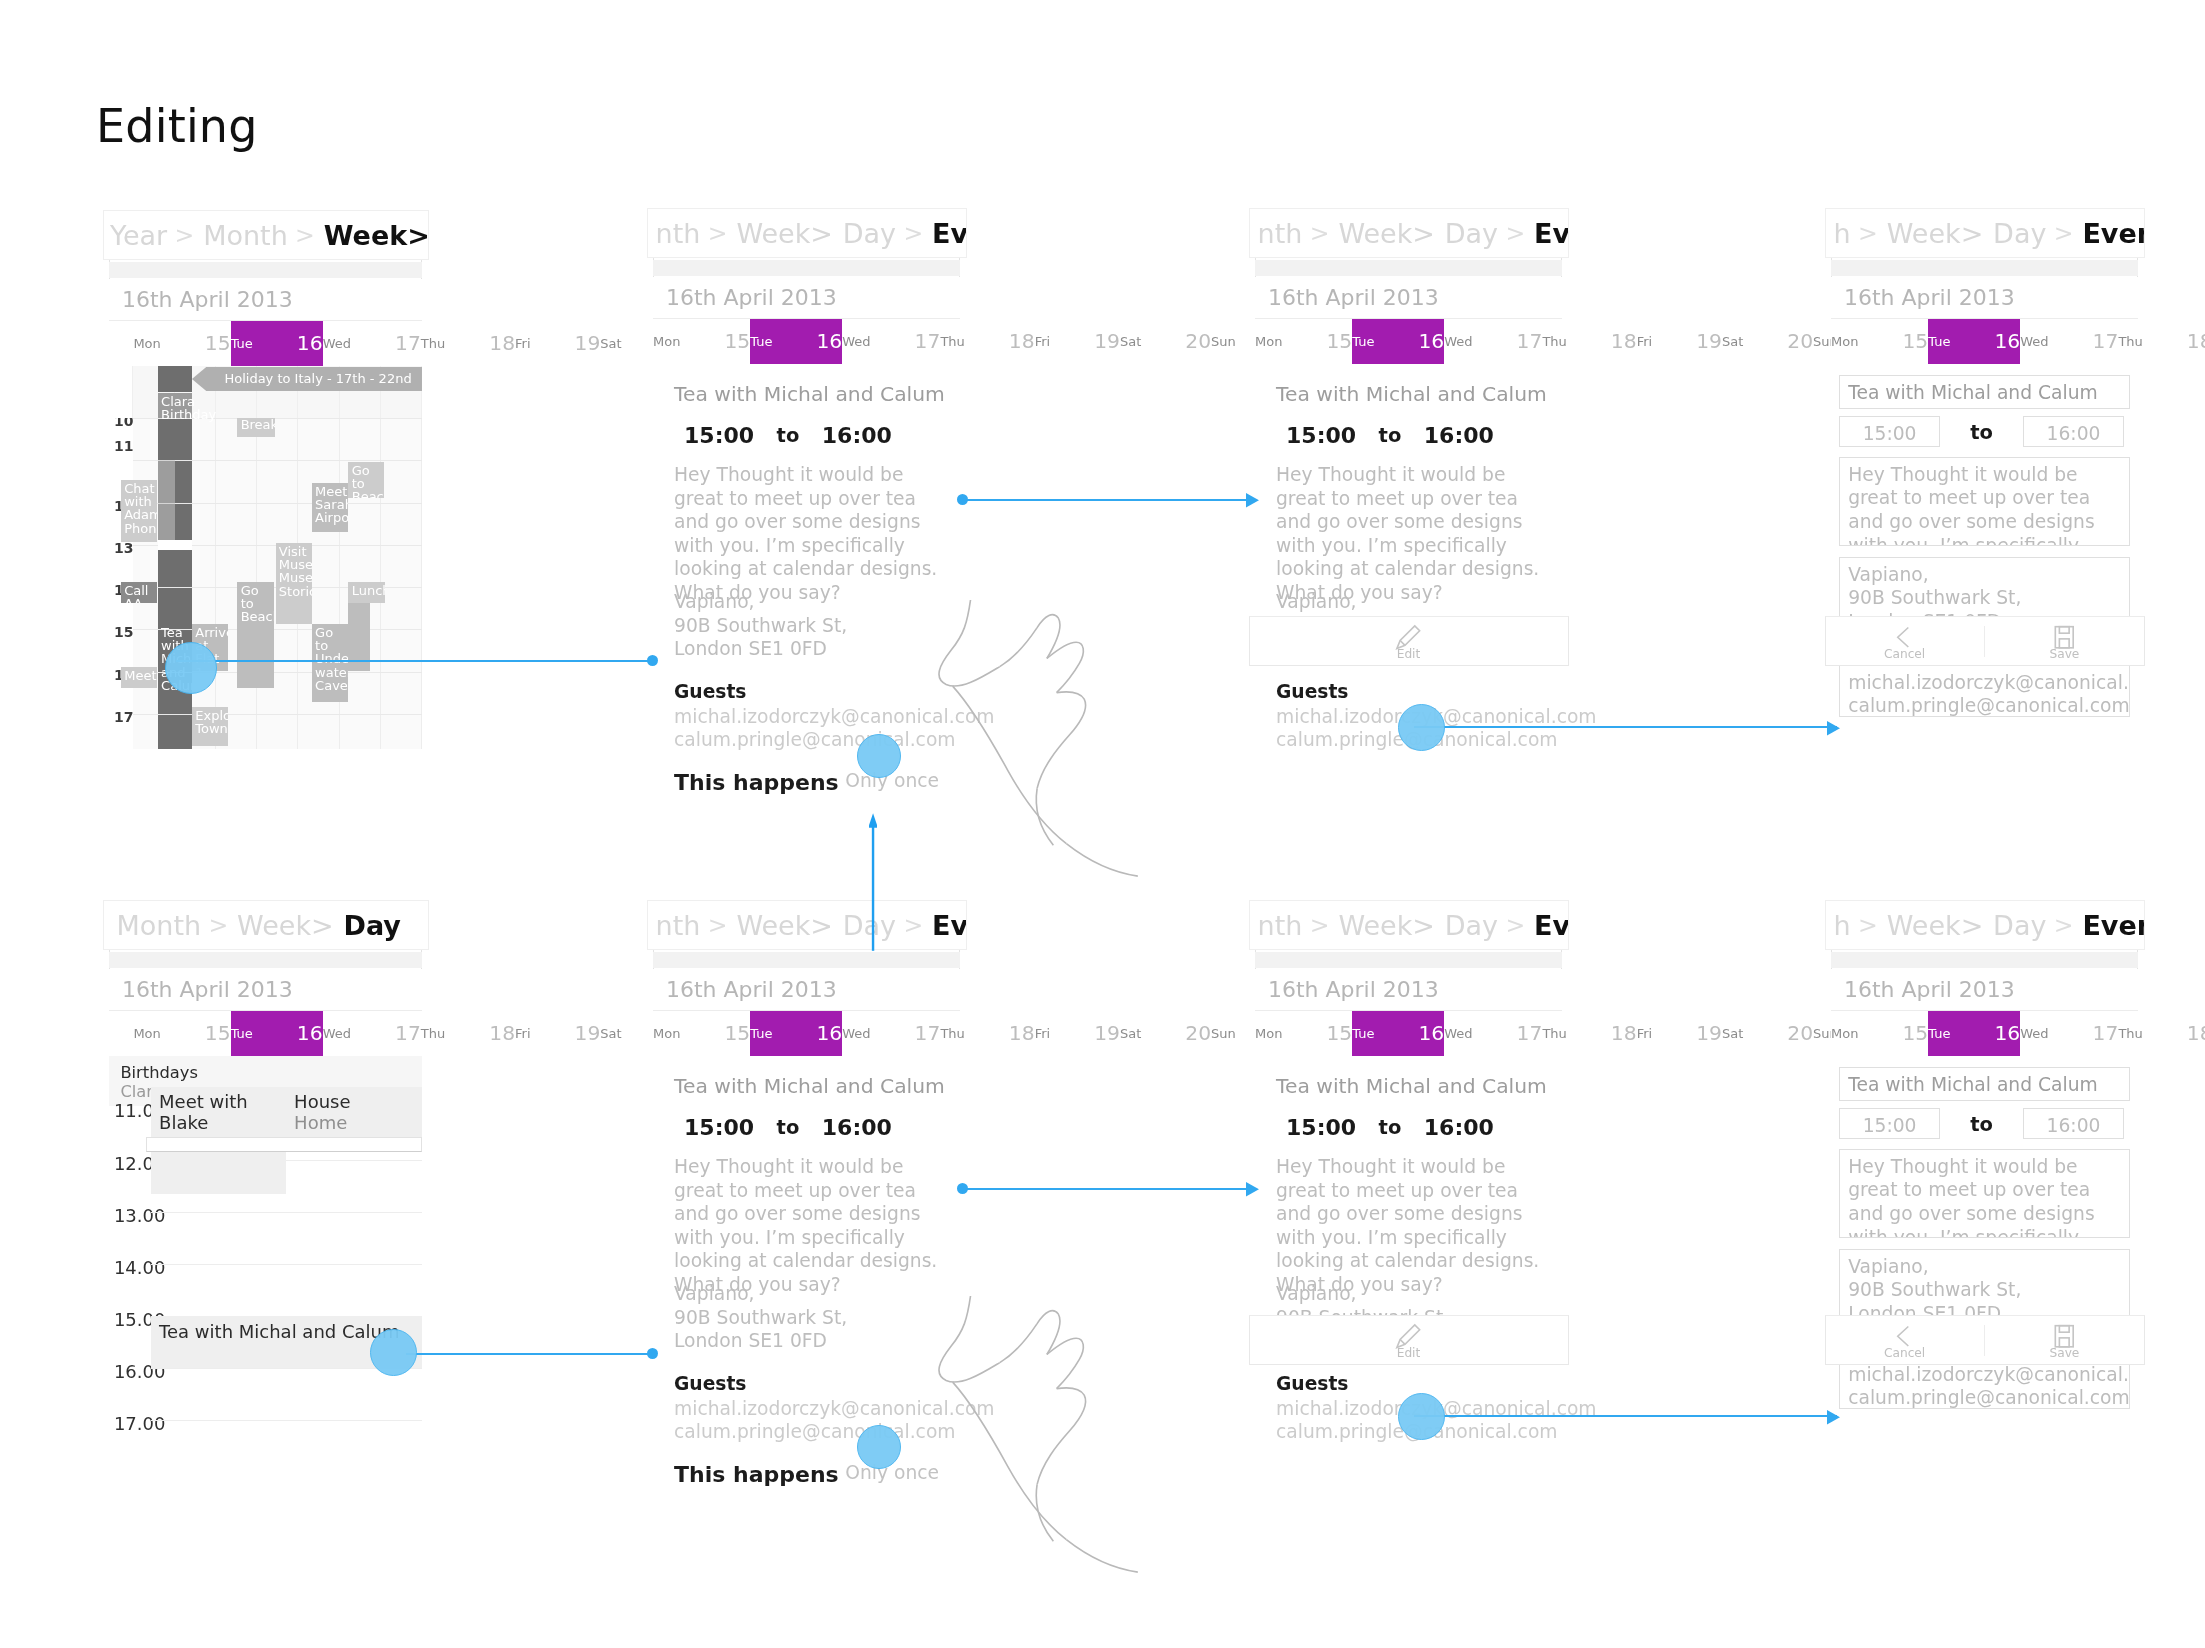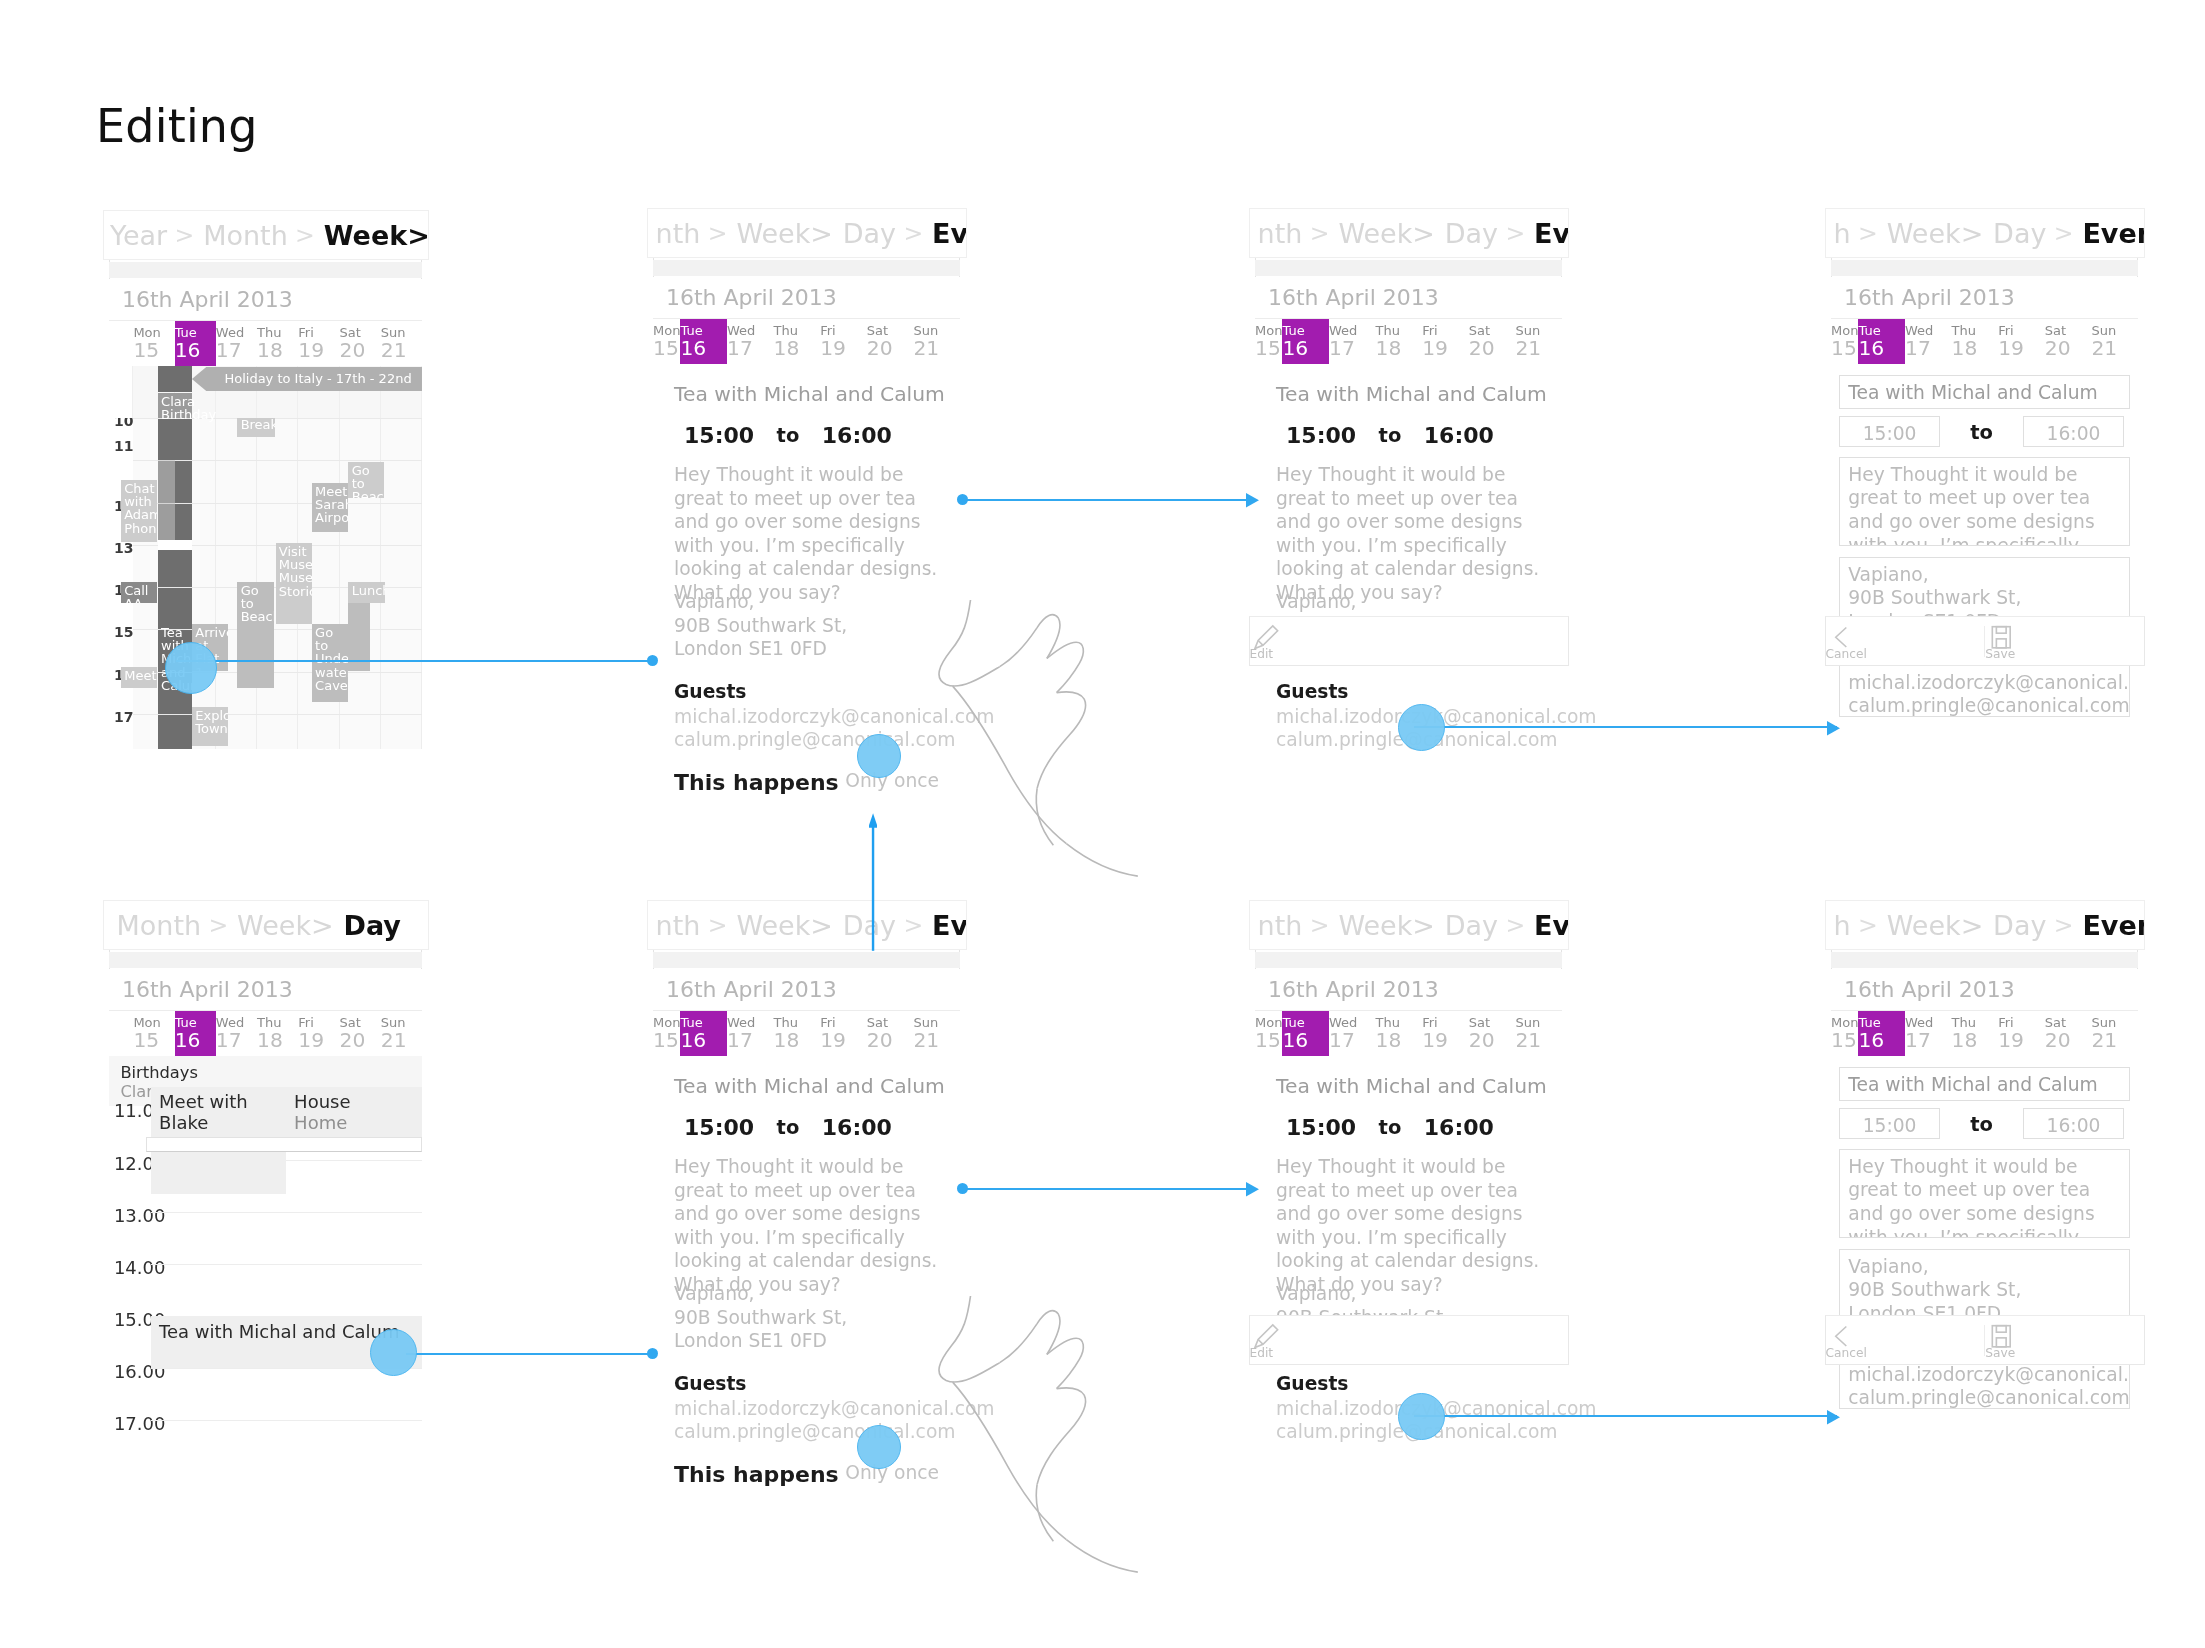--- a/index.html
+++ b/index.html
@@ -49,22 +49,22 @@
     display: flex; align-items: center;
     border-bottom: 0.8px solid #ececec; background:#fff;
   }
   .datehead span { font-size: 22px; color: #b6b6b6; padding-left: 13px; }
 
   .daystrip {
     position: absolute; left: 0; top: 109px; width: 100%; height: 46px;
     display: flex; background: #fff; border-bottom: 0.8px solid #ececec;
   }
   .daystrip .col {
-    flex: 1; display: flex; flex-direction: column;
-    justify-content: center;
+    flex: 1; display: flex; flex-direction: row;
+    align-items: center; justify-content: center; gap: 44px;
   }
   .daystrip .col:first-child { flex: 0 0 24.4px; }
   .dow { font-size: 13px; color: #8c8c8c; line-height: 1.05; }
   .dnum { font-size: 20.3px; color: #bdbdbd; line-height: 1.05; }
   .daystrip .col.sel { background: #a21caf; }
   .daystrip .col.sel .dow { color: #fff; }
   .daystrip .col.sel .dnum { color: #fff; }
 
   
   .wk-allday {
@@ -160,21 +160,21 @@
   .ev-happens .k { font-size: 22px; color: #1c1c1c; font-weight: 600; }
   .ev-happens .v { font-size: 18.7px; color: #c2c2c2; }
 
   
   .actionbar {
     position: absolute; left: -6.5px; width: calc(100% + 13px);
     height: 50px; background: #fff; border: 0.8px solid #e8e8e8;
     border-top: 1.6px solid #ececec;
     display: flex; align-items: center; z-index: 6;
   }
-  .act { flex: 1; display: flex; flex-direction: column; justify-content: center; }
+  .act { flex: 1; display: flex; flex-direction: column; align-items: center; justify-content: center; }
   .act .lbl { font-size: 12.2px; color: #c0c0c0; margin-top: -6.5px; }
   .act svg { display: block; }
   .vdiv { width: 1.6px; height: 31px; background: #ededed; }
 
   
   .fld {
     position: absolute; border: 0.8px solid #dfdfdf; background: #fff;
     font-size: 18.7px; color: #bcbcbc; padding: 4.9px 8.1px; line-height: 1.26;
     overflow: hidden;
   }

